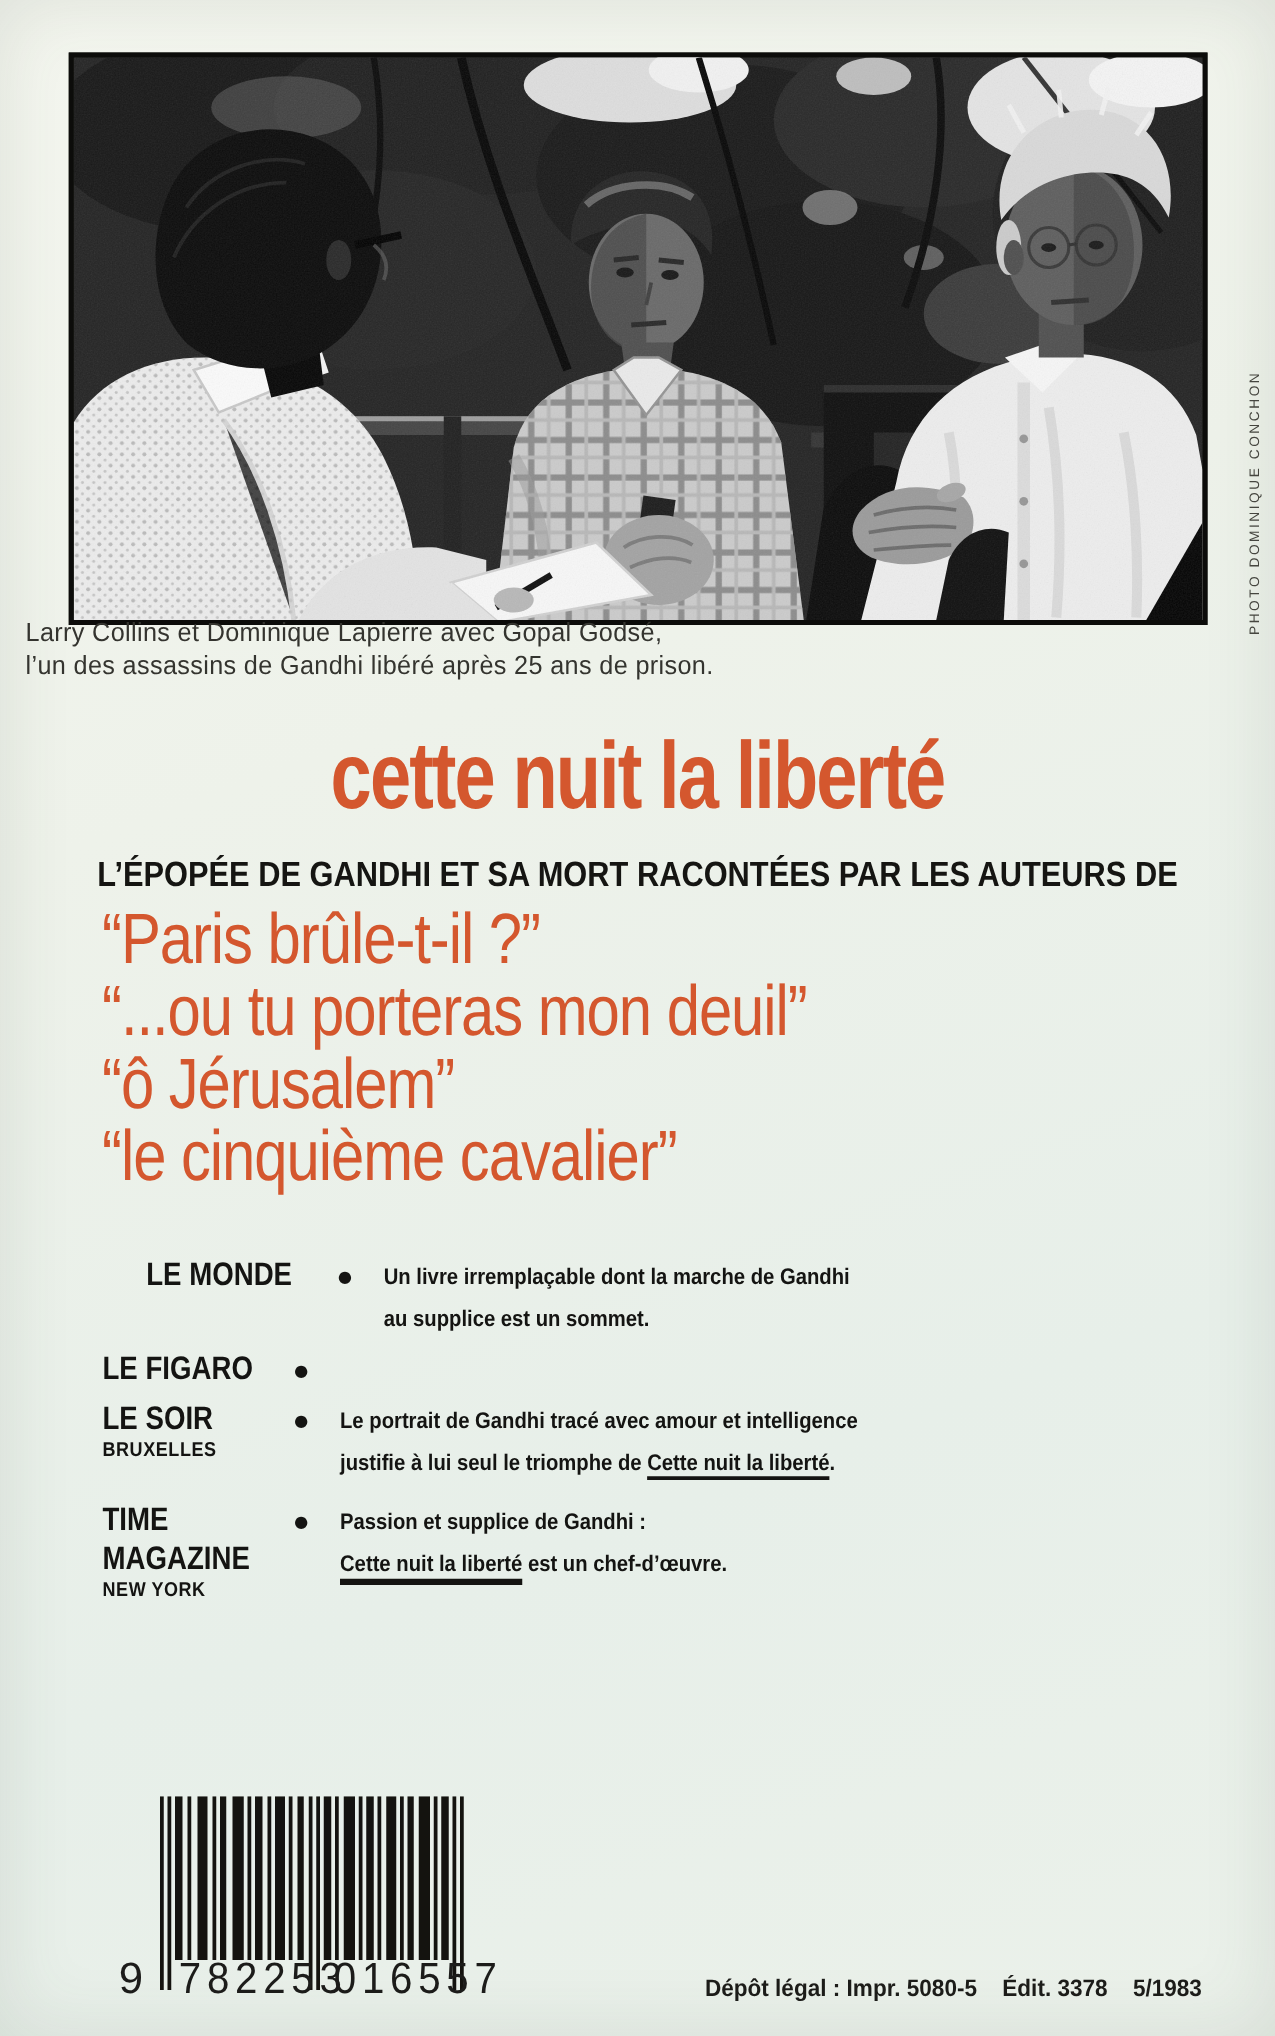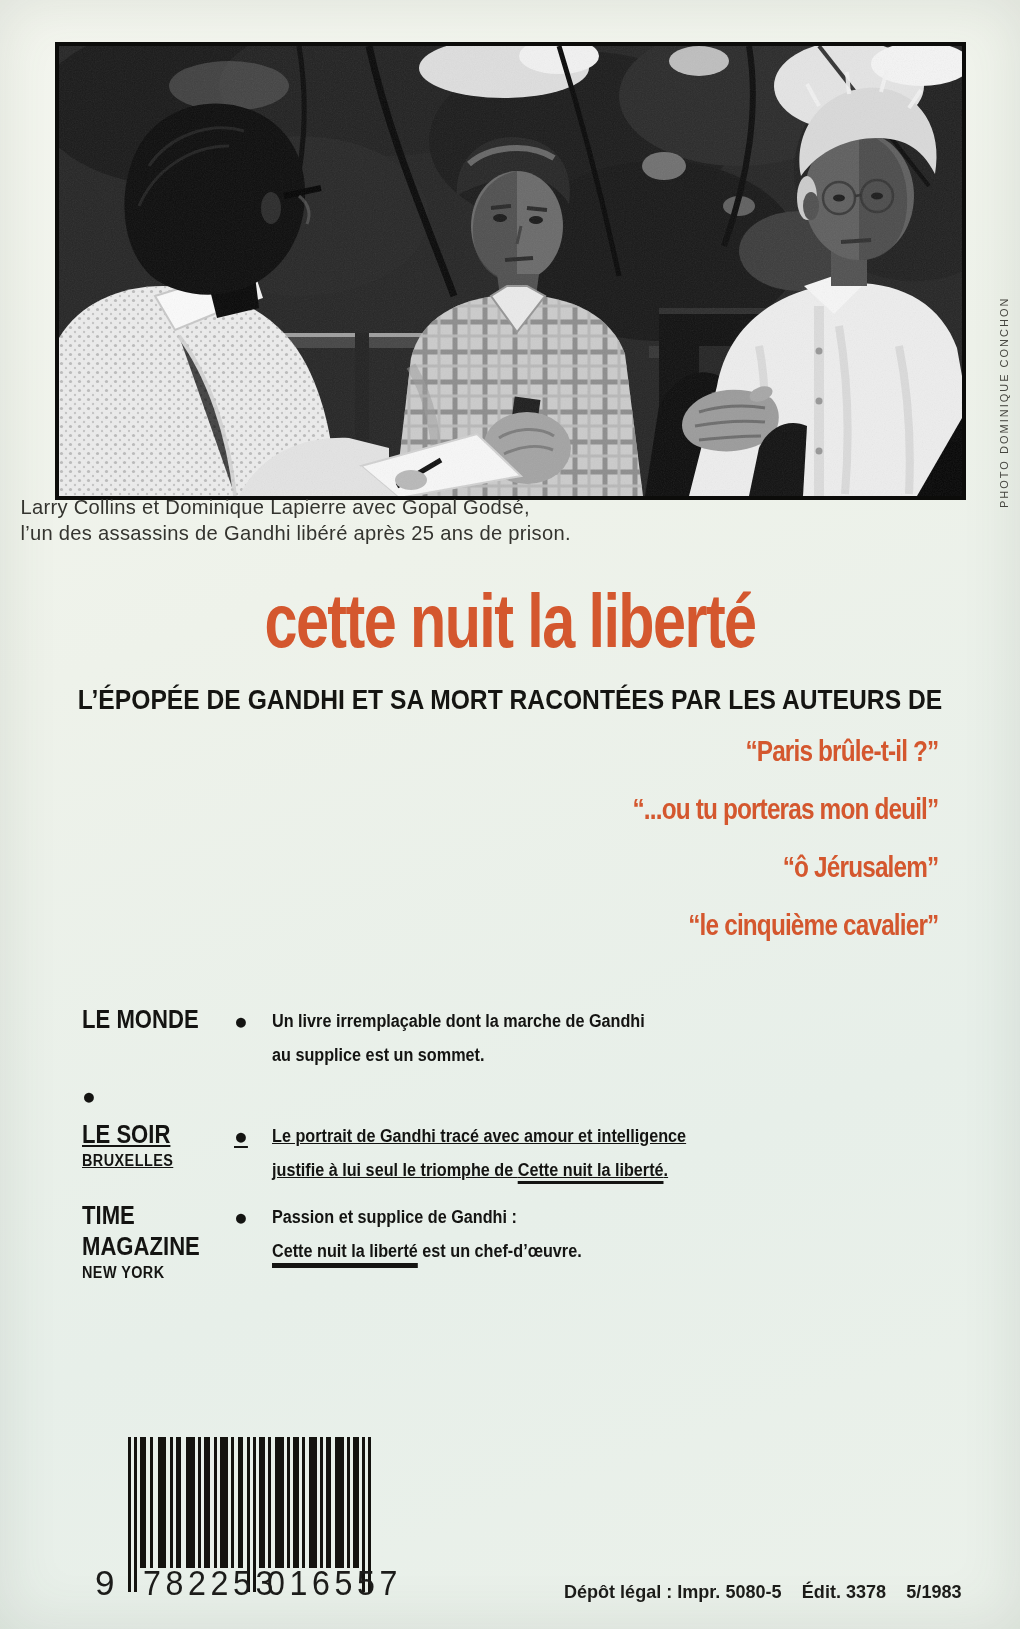--- a/index.html
+++ b/index.html
@@ -31,31 +31,31 @@
     font-size:76px;line-height:86px;font-weight:700;color:var(--accent,#d4572e);
     letter-spacing:-2px;
   }
   .title .squeeze{display:block;transform:scaleX(.78);transform-origin:center top;}
   .subtitle{
     position:absolute;left:0;top:683px;width:100%;text-align:center;
     font-size:28px;line-height:34px;font-weight:700;color:#151512;white-space:nowrap;
   }
   .subtitle .squeeze{display:block;transform:scaleX(.88);transform-origin:center top;}
   .quotes{
-    position:absolute;left:0;top:722px;width:100%;text-align:right;
-    color:var(--accent,#d4572e);font-weight:700;font-size:29px;line-height:58px;
+    position:absolute;left:0;top:722px;width:100%;text-align:left;
+    color:var(--accent,#d4572e);font-weight:400;font-size:57px;line-height:58px;
     letter-spacing:-1px;
   }
   .quotes .quote{transform:scaleX(.84);transform-origin:center top;white-space:nowrap;}
   
   .reviews{position:absolute;left:82px;top:1004px;width:880px;color:#141412;}
   .review-row{display:grid;grid-template-columns:148px 34px 1fr;column-gap:4px;}
-  .row-monde{margin-bottom:7px;}
+  .row-monde{margin-bottom:7px;margin-left:35px;}
   .row-figaro{margin-bottom:7px;}
-  .row-soir{margin-bottom:13px;text-decoration:underline;}
+  .row-soir{margin-bottom:13px;}
   .src{font-weight:700;font-size:26px;line-height:31px;}
   .src .src-line{transform:scaleX(.85);transform-origin:left top;white-space:nowrap;}
   .src .src-sub{font-size:16px;line-height:22px;font-weight:700;transform:scaleX(.9);transform-origin:left top;letter-spacing:.5px;}
   .bullet-cell{font-size:23px;line-height:32px;text-align:left;padding-top:1px;}
   .rev-text{font-weight:700;font-size:18px;line-height:34px;}
   .rev-text .line{transform:scaleX(.9);transform-origin:left top;white-space:nowrap;}
   .ul{border-bottom:3px solid #141412;padding-bottom:1px;}
   .ul-thick{border-bottom:5px solid #141412;padding-bottom:2px;}
   
   .barcode{position:absolute;left:95px;top:1437px;width:310px;height:176px;}
@@ -228,20 +228,23 @@
         <div class="src-line">LE MONDE</div>
       </div>
       <div class="bullet-cell">●</div>
       <div class="rev-text">
         <div class="line">Un livre irremplaçable dont la marche de Gandhi</div>
         <div class="line">au supplice est un sommet.</div>
       </div>
     </div>
 
     <div class="review-row row-figaro">
+      <div class="src">
+        <div class="src-line">LE FIGARO</div>
+      </div>
       <div class="bullet-cell">●</div>
     </div>
 
     <div class="review-row row-soir">
       <div class="src">
         <div class="src-line">LE SOIR</div>
         <div class="src-sub">BRUXELLES</div>
       </div>
       <div class="bullet-cell">●</div>
       <div class="rev-text">

